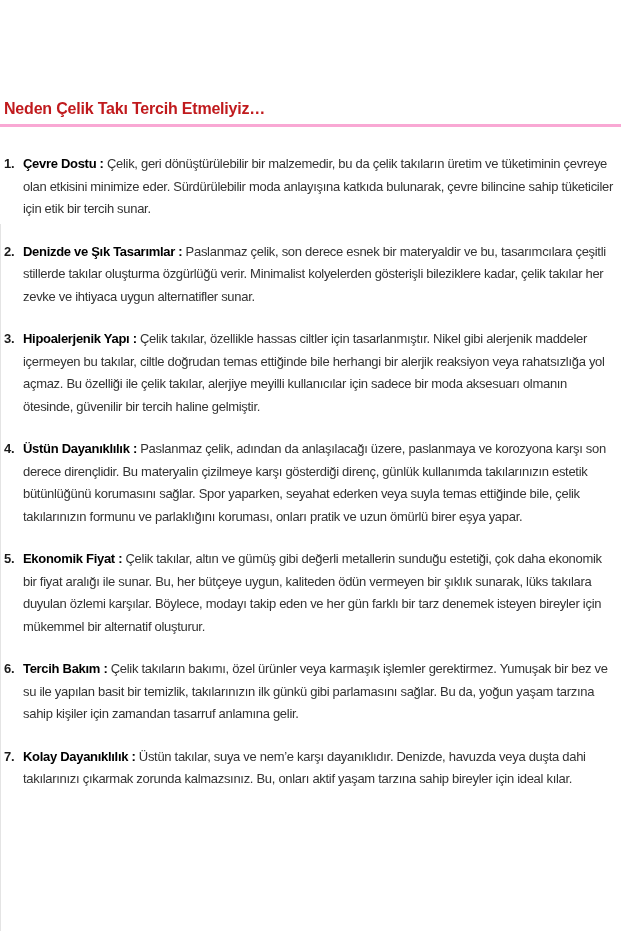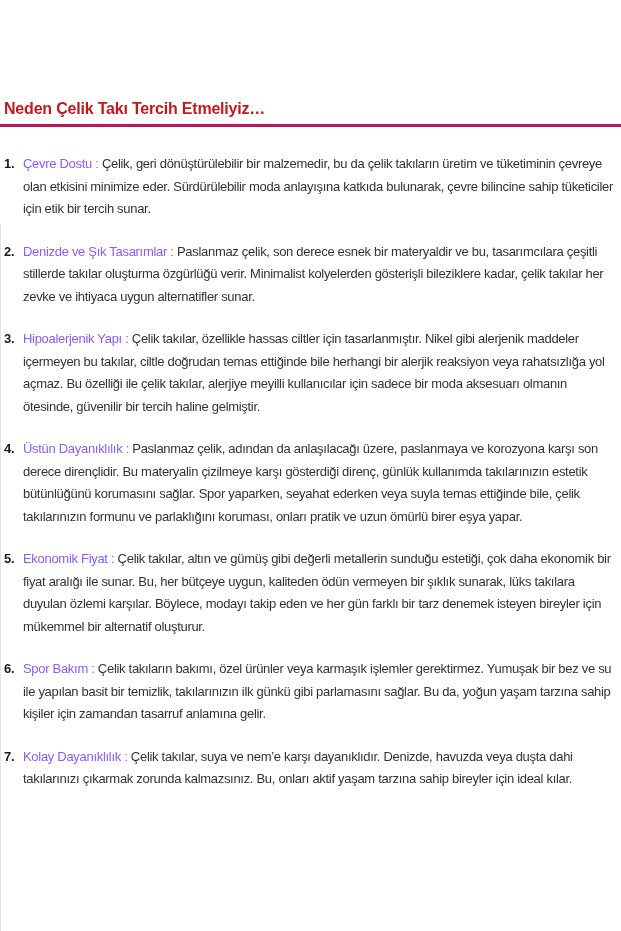--- a/index.html
+++ b/index.html
@@ -22,21 +22,21 @@
     position: absolute;
     left: 0;
     top: 128px;
     width: 1px;
     height: 712px;
     background: #e4e4e4;
   }
   .doc-header {
     margin: 96px 0 0 0;
     padding: 0 4px 2px 4px;
-    border-bottom: 3px solid #be185d;
+    border-bottom: 3px solid #f9a8d4;
   }
   .doc-title {
     font-size: 16px;
     font-weight: bold;
     line-height: 26px;
     letter-spacing: -0.2px;
     color: #c01a1d;
     font-family: "Liberation Sans", sans-serif;
   }
   .numbered-list {
@@ -54,22 +54,22 @@
     flex: 0 0 19px;
     width: 19px;
     font-weight: bold;
     color: #1a1a1a;
   }
   .item .text {
     flex: 1;
     color: #333333;
   }
   .item .text .heading {
-    font-weight: normal;
-    color: #8b5cf6;
+    font-weight: bold;
+    color: #000000;
   }
 </style>
 </head>
 <body>
 
 <div class="page">
 
   <div class="left-edge-line"></div>
 
   <div class="doc-header">
@@ -98,22 +98,22 @@
       <div class="text"><span class="heading">Üstün Dayanıklılık : </span><span>Paslanmaz çelik, adından da anlaşılacağı üzere, paslanmaya ve korozyona karşı son derece dirençlidir. Bu materyalin çizilmeye karşı gösterdiği direnç, günlük kullanımda takılarınızın estetik bütünlüğünü korumasını sağlar. Spor yaparken, seyahat ederken veya suyla temas ettiğinde bile, çelik takılarınızın formunu ve parlaklığını koruması, onları pratik ve uzun ömürlü birer eşya yapar.</span></div>
     </div>
 
     <div class="item">
       <span class="num">5.</span>
       <div class="text"><span class="heading">Ekonomik Fiyat : </span><span>Çelik takılar, altın ve gümüş gibi değerli metallerin sunduğu estetiği, çok daha ekonomik bir fiyat aralığı ile sunar. Bu, her bütçeye uygun, kaliteden ödün vermeyen bir şıklık sunarak, lüks takılara duyulan özlemi karşılar. Böylece, modayı takip eden ve her gün farklı bir tarz denemek isteyen bireyler için mükemmel bir alternatif oluşturur.</span></div>
     </div>
 
     <div class="item">
       <span class="num">6.</span>
-      <div class="text"><span class="heading">Spor Bakım : </span><span>Çelik takıların bakımı, özel ürünler veya karmaşık işlemler gerektirmez. Yumuşak bir bez ve su ile yapılan basit bir temizlik, takılarınızın ilk günkü gibi parlamasını sağlar. Bu da, yoğun yaşam tarzına sahip kişiler için zamandan tasarruf anlamına gelir.</span></div>
+      <div class="text"><span class="heading">Tercih Bakım : </span><span>Çelik takıların bakımı, özel ürünler veya karmaşık işlemler gerektirmez. Yumuşak bir bez ve su ile yapılan basit bir temizlik, takılarınızın ilk günkü gibi parlamasını sağlar. Bu da, yoğun yaşam tarzına sahip kişiler için zamandan tasarruf anlamına gelir.</span></div>
     </div>
 
     <div class="item">
       <span class="num">7.</span>
-      <div class="text"><span class="heading">Kolay Dayanıklılık : </span><span>Çelik takılar, suya ve nem’e karşı dayanıklıdır. Denizde, havuzda veya duşta dahi takılarınızı çıkarmak zorunda kalmazsınız. Bu, onları aktif yaşam tarzına sahip bireyler için ideal kılar.</span></div>
+      <div class="text"><span class="heading">Kolay Dayanıklılık : </span><span>Üstün takılar, suya ve nem’e karşı dayanıklıdır. Denizde, havuzda veya duşta dahi takılarınızı çıkarmak zorunda kalmazsınız. Bu, onları aktif yaşam tarzına sahip bireyler için ideal kılar.</span></div>
     </div>
 
   </div>
 </div>
 
 </body></html>

